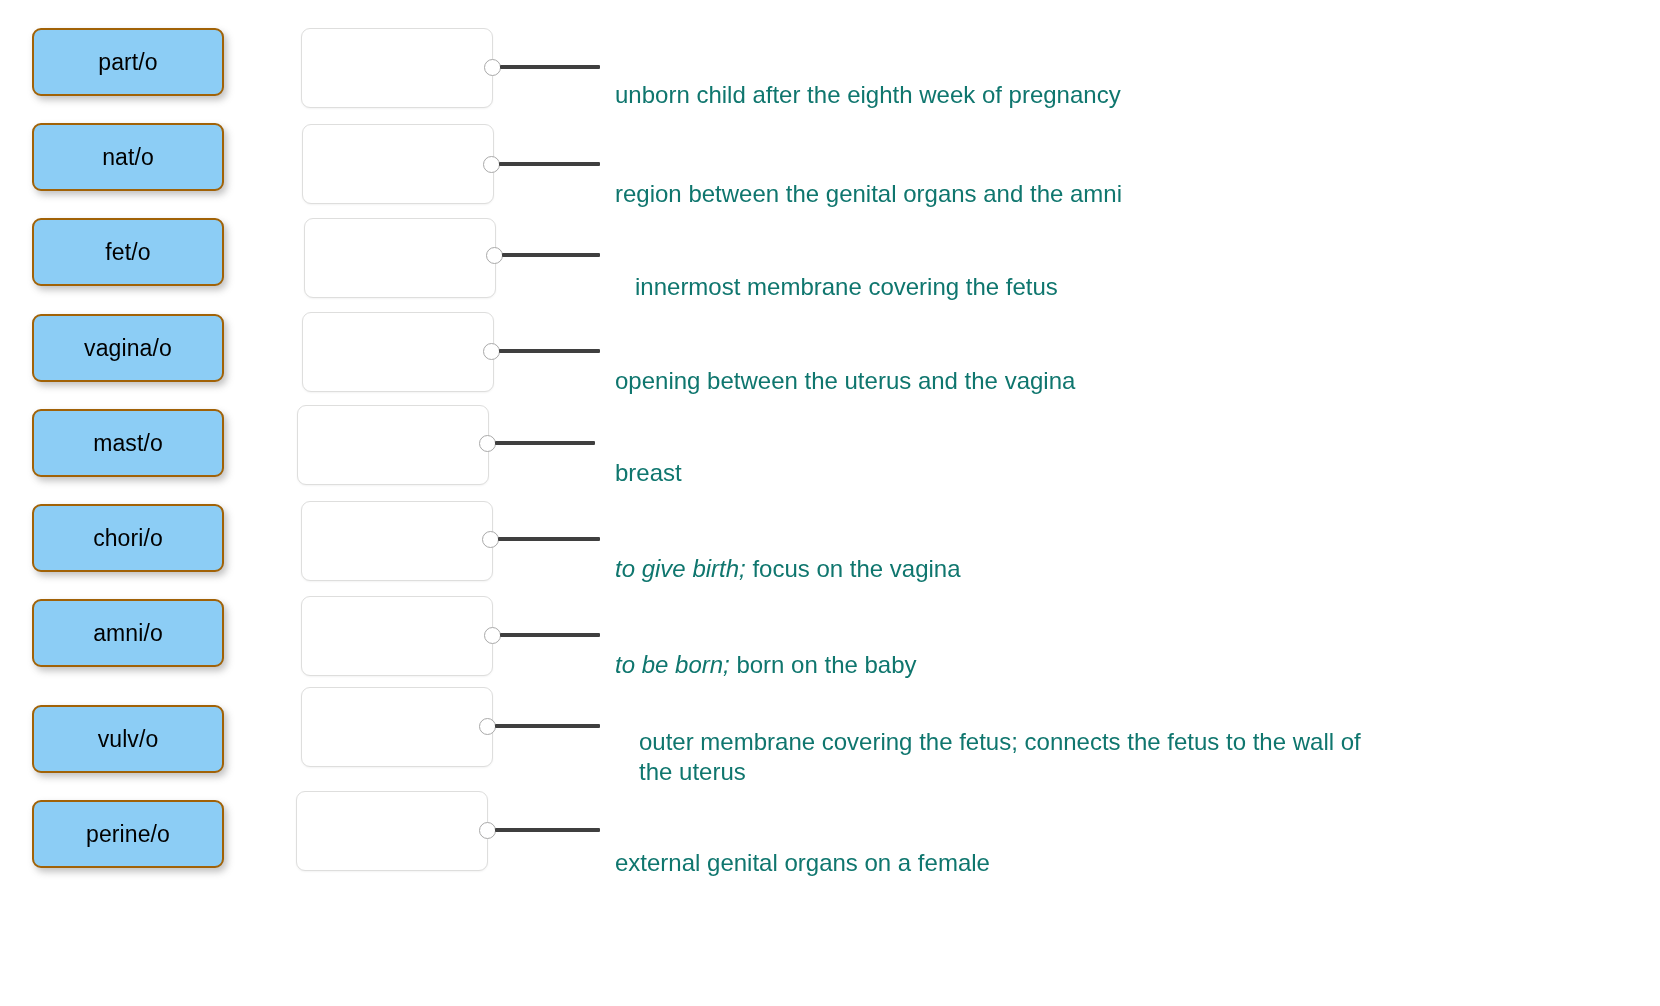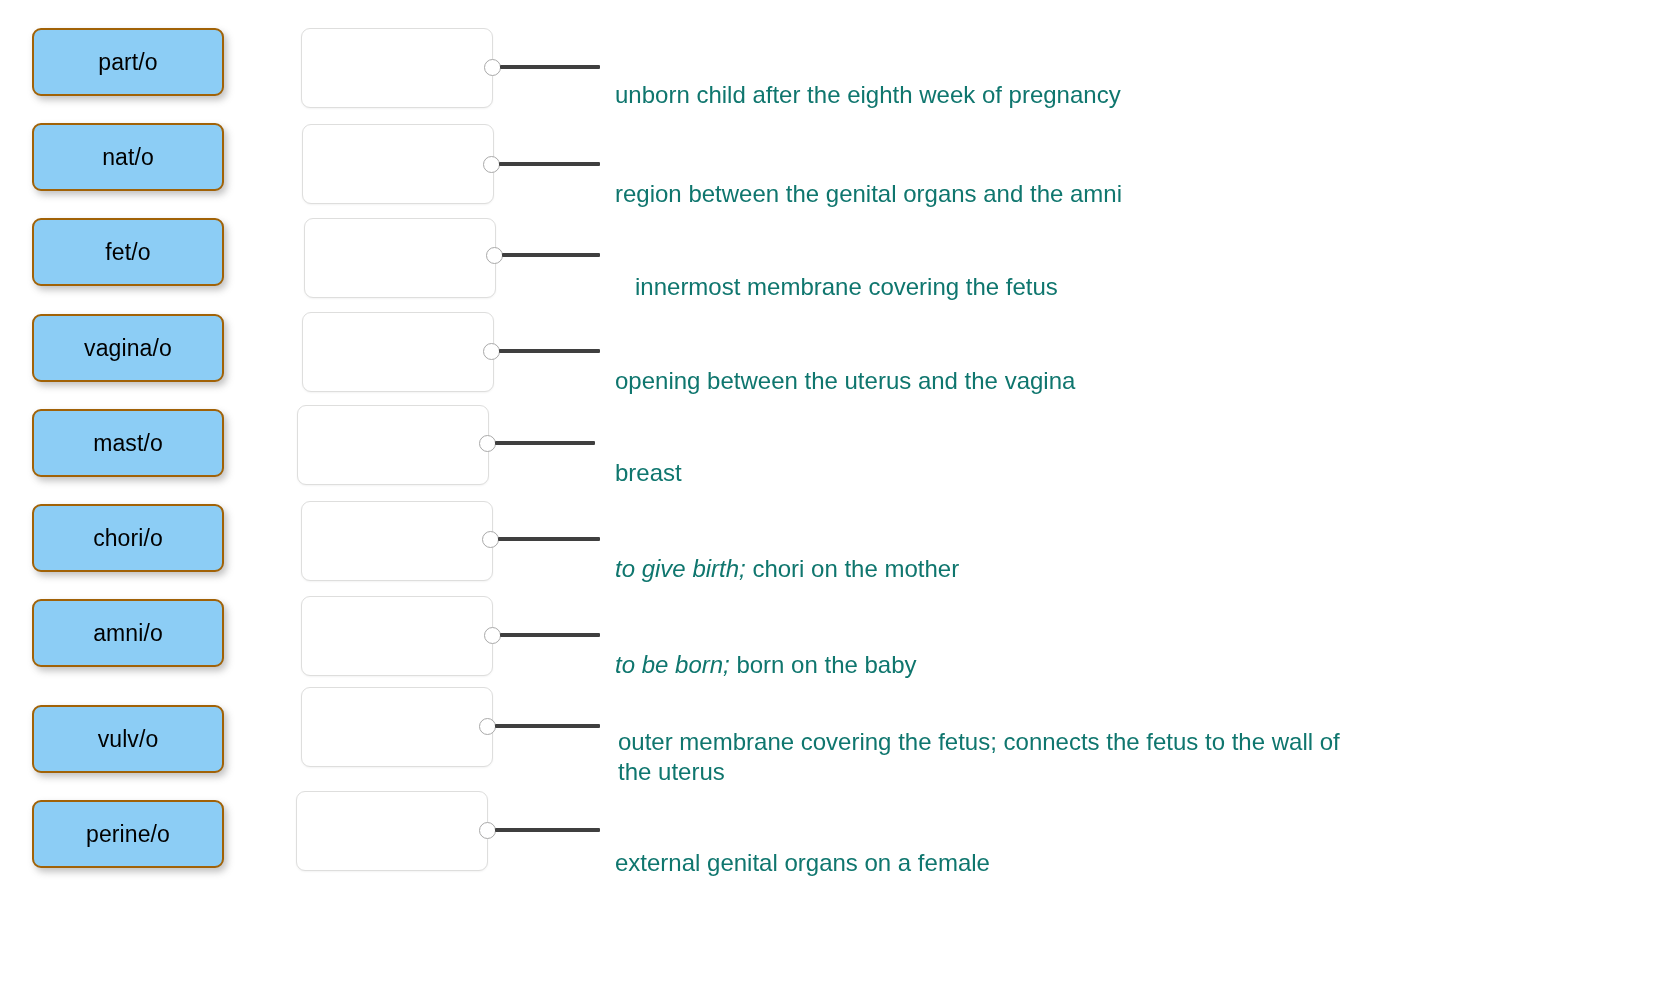--- a/index.html
+++ b/index.html
@@ -170,38 +170,38 @@
     <div class="definition" style="left:615px; top:428px; width:900px;">
       <em></em><span>breast</span>
     </div>
   </div>
 
   <div class="match-row">
     <div class="drop-box" style="left:301px; top:501px; width:192px; height:80px;"></div>
     <div class="node" style="left:482px; top:531px;"></div>
     <div class="connector" style="left:498px; top:537px; width:102px;"></div>
     <div class="definition" style="left:615px; top:524px; width:900px;">
-      <em>to give birth;</em><span> chori on the mother</span>
+      <em>to give birth;</em><span> focus on the vagina</span>
     </div>
   </div>
 
   <div class="match-row">
     <div class="drop-box" style="left:301px; top:596px; width:192px; height:80px;"></div>
     <div class="node" style="left:484px; top:627px;"></div>
     <div class="connector" style="left:500px; top:633px; width:100px;"></div>
     <div class="definition" style="left:615px; top:620px; width:900px;">
       <em>to be born;</em><span> born on the baby</span>
     </div>
   </div>
 
   <div class="match-row">
     <div class="drop-box" style="left:301px; top:687px; width:192px; height:80px;"></div>
     <div class="node" style="left:479px; top:718px;"></div>
     <div class="connector" style="left:495px; top:724px; width:105px;"></div>
-    <div class="definition" style="left:618px; top:697px; width:900px;">
+    <div class="definition" style="left:639px; top:697px; width:900px;">
       <em></em><span>outer membrane covering the fetus; connects the fetus to the wall of
 the uterus</span>
     </div>
   </div>
 
   <div class="match-row">
     <div class="drop-box" style="left:296px; top:791px; width:192px; height:80px;"></div>
     <div class="node" style="left:479px; top:822px;"></div>
     <div class="connector" style="left:495px; top:828px; width:105px;"></div>
     <div class="definition" style="left:615px; top:818px; width:900px;">

